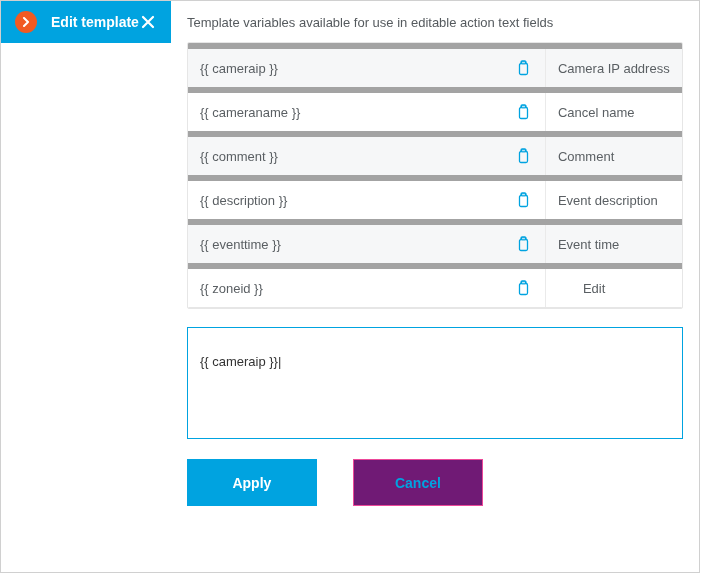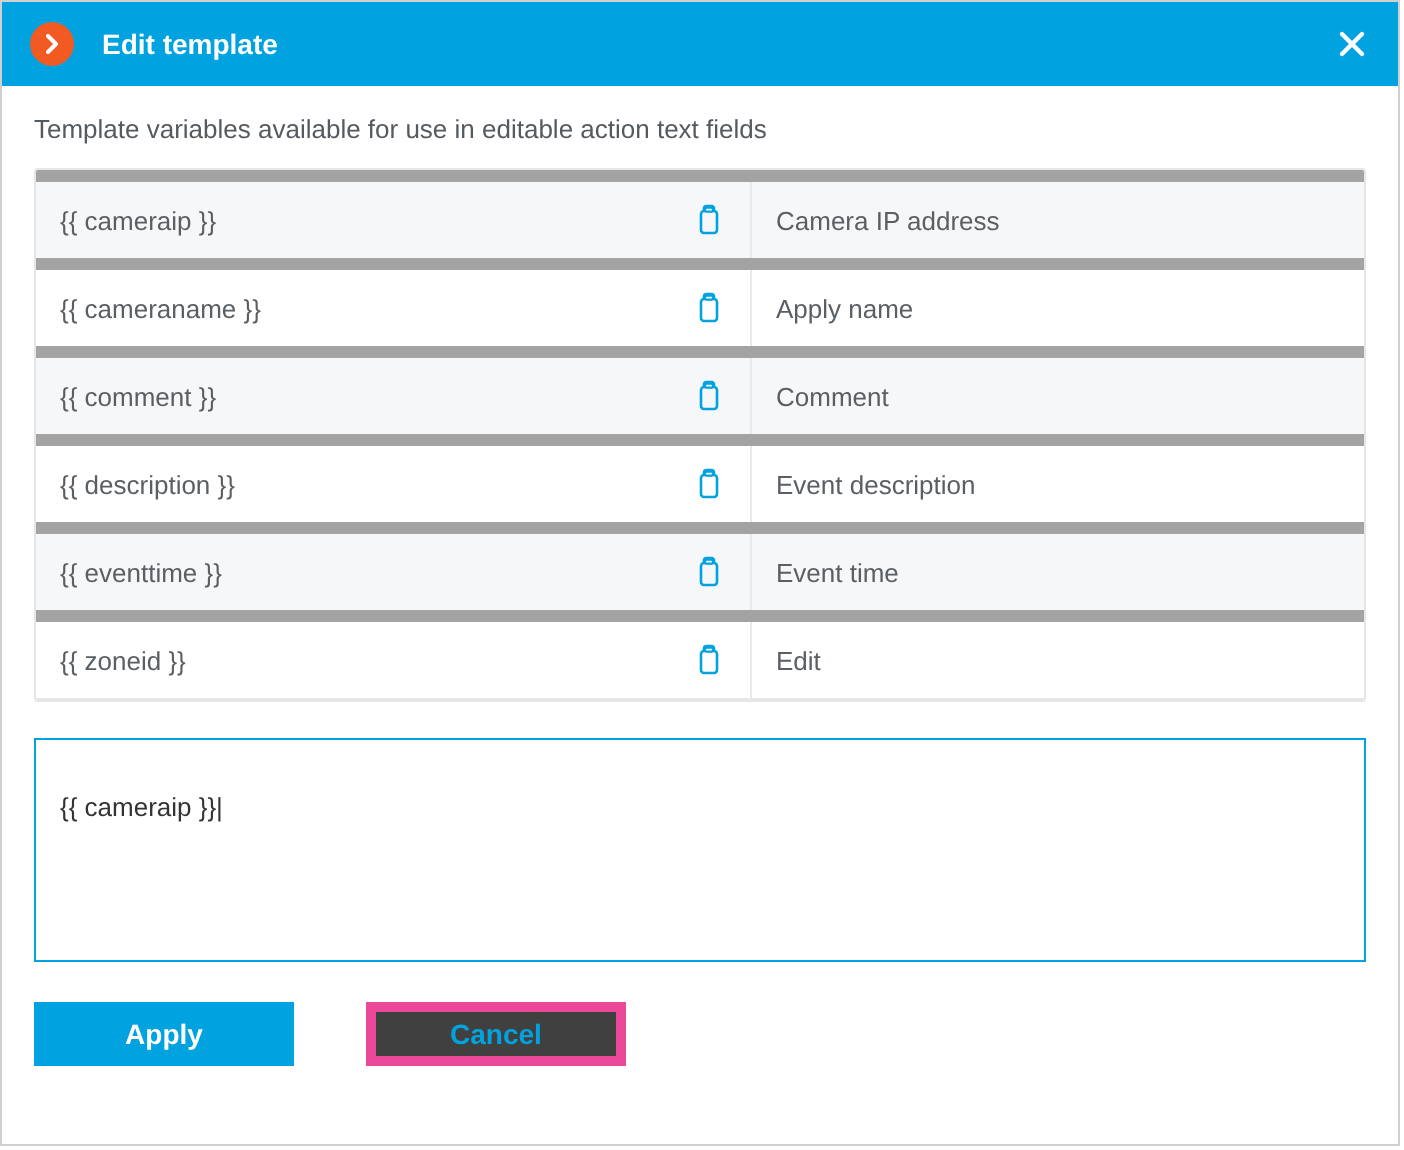--- a/index.html
+++ b/index.html
@@ -9,21 +9,21 @@
       width: 702px;
       height: 575px;
       overflow: hidden;
     }
     .dialog {
       width: 700px;
       height: 573px;
       border: 1px solid #d0d0d0;
       background: #fff;
       display: flex;
-      flex-direction: column;
+      flex-direction: row;
     }
     .titlebar {
       background: #00a3e0;
       color: #fff;
       display: flex;
       align-items: center;
       padding: 0 14px;
       height: 42px;
     }
     .titlebar .app-icon {
@@ -76,21 +76,21 @@
       background: #ececec;
     }
     .header-row .cell {
       font-weight: bold;
       color: #4a4a4a;
       font-size: 13px;
     }
     .data-row { border-top: 6px solid #a3a3a3; }
     .data-row.odd { background: #f6f7f8; }
     .data-row.even { background: #ffffff; }
-    .row:last-child { border-bottom: 1px solid #e6e6e6; }
+    .row:last-child { border-bottom: 1px solid #e6e6e6; gap: 25px; }
     .cell {
       padding: 9px 12px;
       font-size: 13px;
       color: #5a5f63;
       display: flex;
       align-items: center;
     }
     .cell.var {
       width: 358px;
       border-right: 1px solid #eaeaea;
@@ -121,37 +121,37 @@
       font-family: Arial, Helvetica, sans-serif;
       outline: none;
     }
     .buttons {
       display: flex;
       gap: 36px;
       margin-top: 20px;
     }
     .btn {
       width: 130px;
-      height: 32px;
+      height: 47px;
       font-size: 14px;
       font-weight: bold;
       cursor: pointer;
       display: flex;
       align-items: center;
       justify-content: center;
       border: none;
     }
     .btn-apply {
       background: #00a3e0;
       color: #fff;
     }
     .btn-cancel {
-      background: #404040;
+      background: #701a75;
       color: #00a3e0;
-      border: 5px solid #ec4899;
+      border: 1px solid #ec4899;
     }
   </style>
 </head>
 <body>
 
 <div class="dialog">
   <div class="titlebar">
     <div class="app-icon">
       <svg width="10" height="10" viewBox="0 0 10 10">
           <path d="M3 1 L7 5 L3 9" stroke="#fff" stroke-width="2" fill="none" stroke-linecap="round" stroke-linejoin="round"></path>
@@ -188,21 +188,21 @@
         <div class="cell var">
           <span>{{ cameraname }}</span>
           <span class="copy-btn">
             <svg width="15" height="16" viewBox="0 0 15 16">
                 <rect x="4.5" y="3.5" width="8" height="11" rx="1.5" fill="none" stroke="#00a3e0" stroke-width="1.3"></rect>
                 <path d="M6 3.5 V2.2 a1.2 1.2 0 0 1 1.2-1.2 h2.6 a1.2 1.2 0 0 1 1.2 1.2 V3.5" fill="none" stroke="#00a3e0" stroke-width="1.3"></path>
                 <rect x="6.5" y="1.8" width="4" height="2" rx="0.8" fill="#fff" stroke="#00a3e0" stroke-width="1.1"></rect>
               </svg>
           </span>
         </div>
-        <div class="cell prop">Apply name</div>
+        <div class="cell prop">Cancel name</div>
       </div>
 
       <div class="row data-row odd">
         <div class="cell var">
           <span>{{ comment }}</span>
           <span class="copy-btn">
             <svg width="15" height="16" viewBox="0 0 15 16">
                 <rect x="4.5" y="3.5" width="8" height="11" rx="1.5" fill="none" stroke="#00a3e0" stroke-width="1.3"></rect>
                 <path d="M6 3.5 V2.2 a1.2 1.2 0 0 1 1.2-1.2 h2.6 a1.2 1.2 0 0 1 1.2 1.2 V3.5" fill="none" stroke="#00a3e0" stroke-width="1.3"></path>
                 <rect x="6.5" y="1.8" width="4" height="2" rx="0.8" fill="#f6f7f8" stroke="#00a3e0" stroke-width="1.1"></rect>

